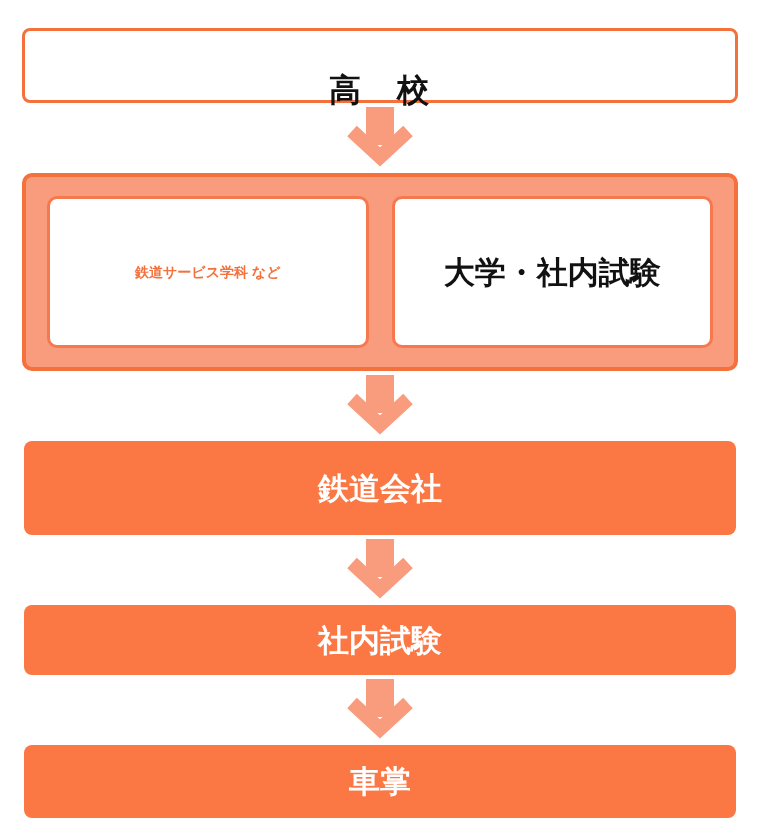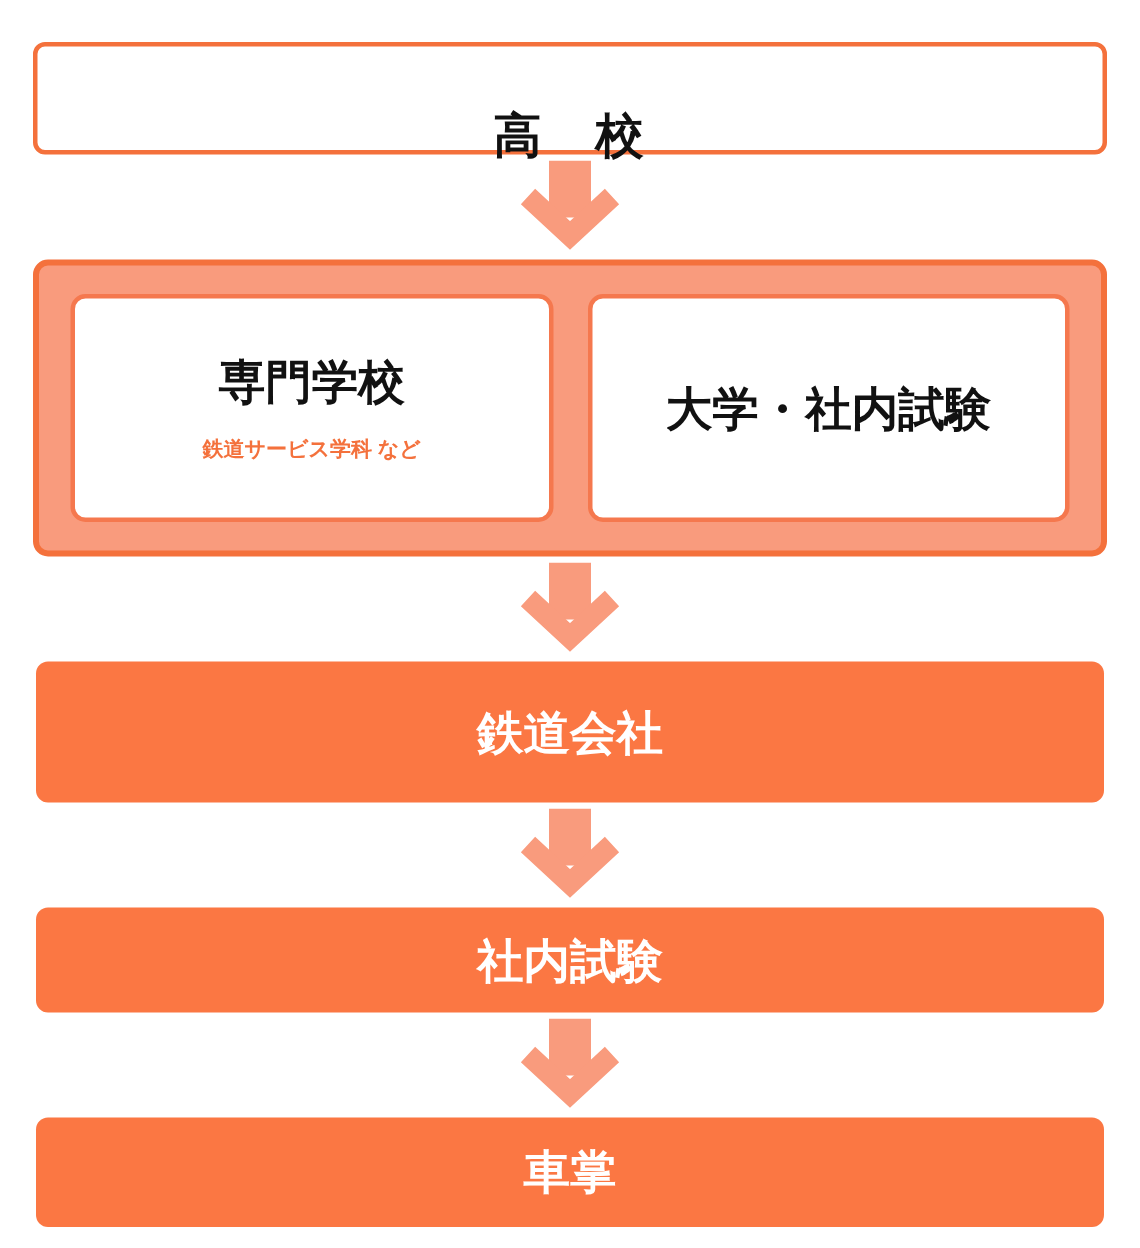--- a/index.html
+++ b/index.html
@@ -117,21 +117,20 @@
     <span class="title-dark">高　校</span>
   </div>
 
   <svg class="arrow" width="66" height="62" viewBox="0 0 66 62" aria-hidden="true">
     <rect x="19" y="0" width="28" height="38"></rect>
     <polyline points="5,24 33,50 61,24"></polyline>
   </svg>
 
   <div class="group">
     <div class="inner-box">
-      <span class="inner-title">専門学校</span>
       <span class="inner-subtitle">鉄道サービス学科 など</span>
     </div>
     <div class="inner-box">
       <span class="inner-title">大学・社内試験</span>
     </div>
   </div>
 
   <svg class="arrow" width="66" height="62" viewBox="0 0 66 62" aria-hidden="true">
     <rect x="19" y="0" width="28" height="38"></rect>
     <polyline points="5,24 33,50 61,24"></polyline>

